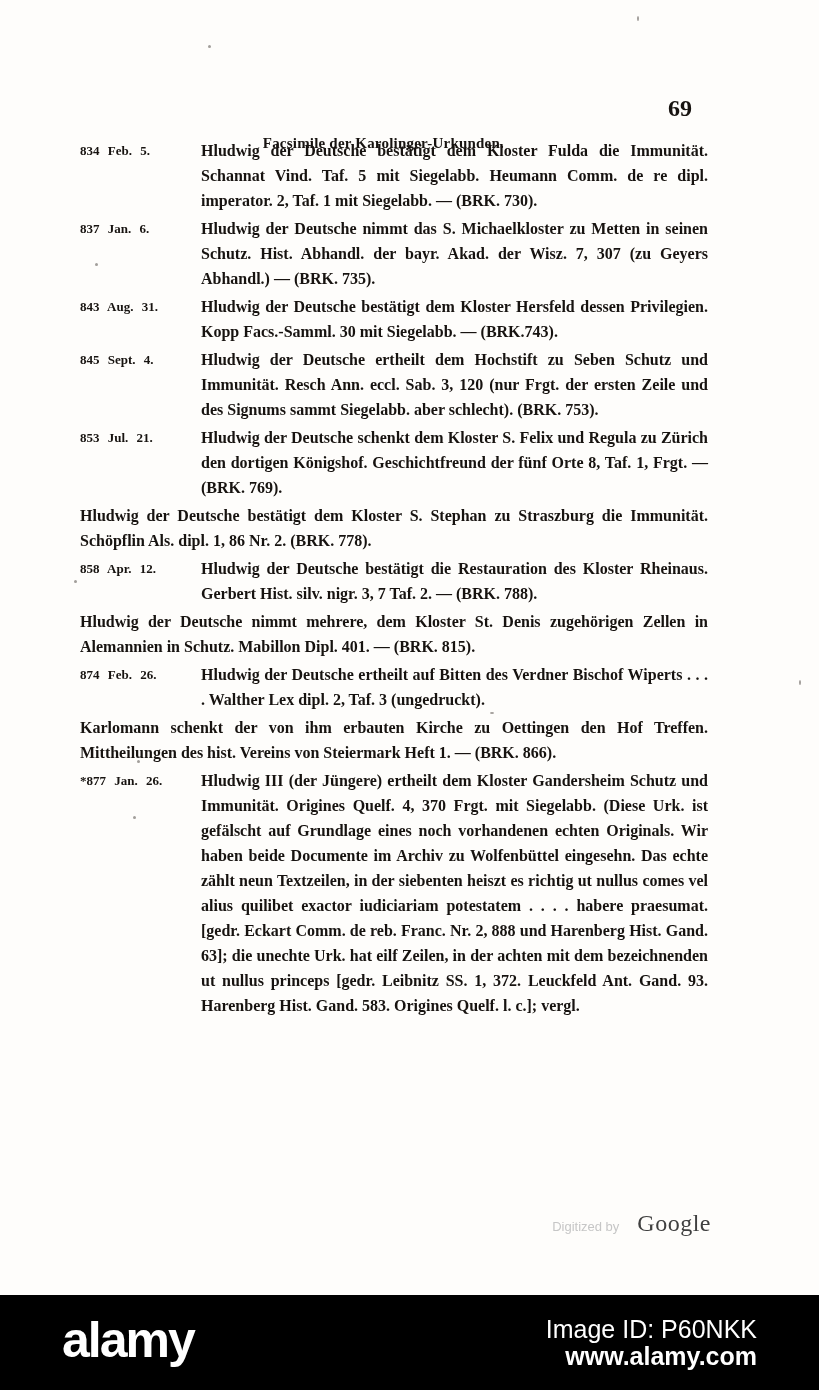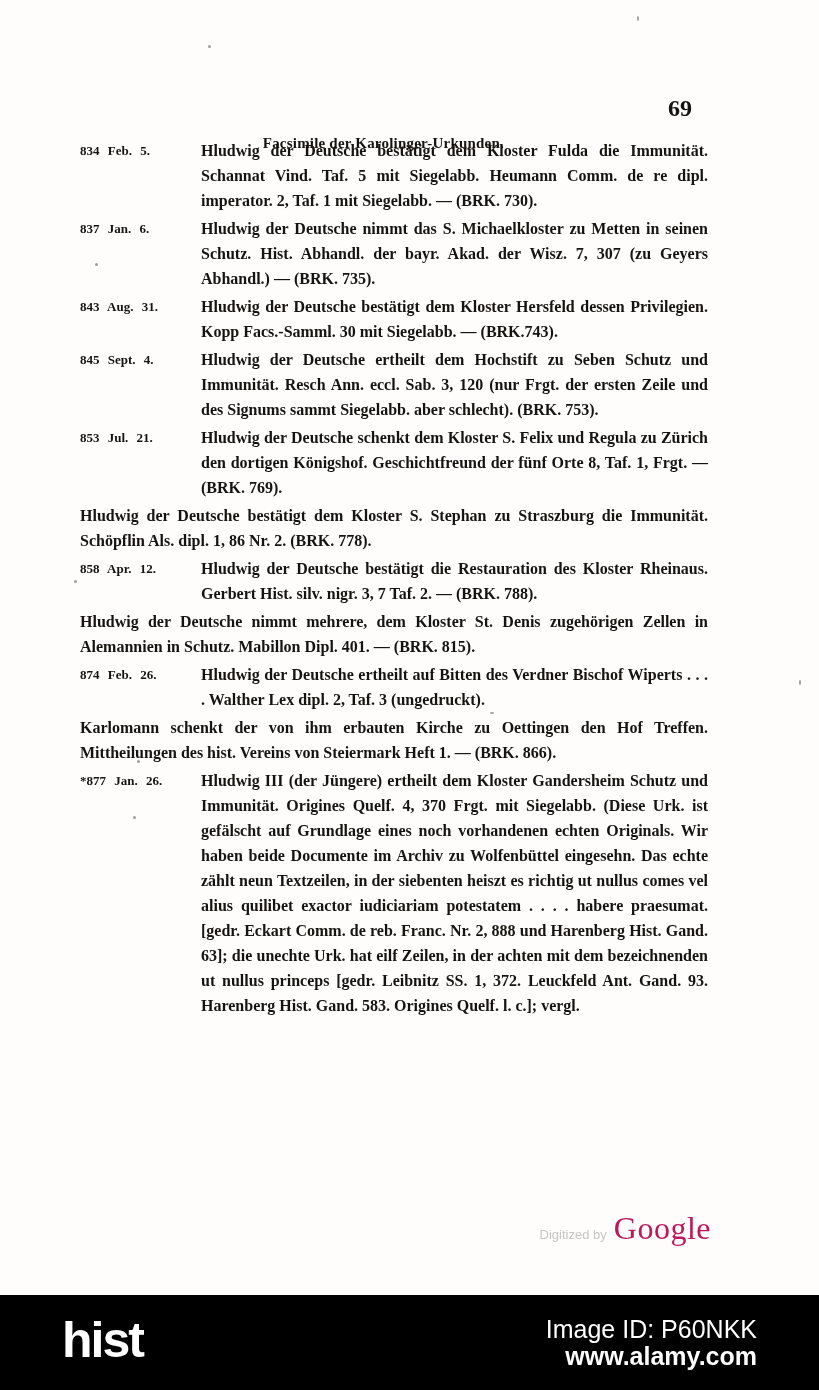--- a/index.html
+++ b/index.html
@@ -25,23 +25,23 @@
   .entry { display: flex; margin-bottom: 3px; }
   .entry .date {
     flex: 0 0 121px; font-weight: bold; font-size: 13px; line-height: 25px;
     word-spacing: 5px; white-space: nowrap;
   }
   .entry .text {
     flex: 1; font-weight: bold; font-size: 16px; line-height: 25px;
     text-align: justify;
   }
   .speck { position: absolute; background: #55504a; border-radius: 50%; opacity: .55; }
-  .gwm { position: absolute; top: 1210px; right: 108px; display: flex; align-items: baseline; gap: 7px; }
+  .gwm { position: absolute; top: 1210px; right: 108px; display: flex; align-items: baseline; gap: 18px; }
   .gwm-prefix { font-family: "Liberation Sans", sans-serif; font-size: 13px; color: #c6c6c6; }
-  .gwm-logo { font-family: "Liberation Serif", serif; font-size: 32px; color: #be185d; letter-spacing: .5px; }
+  .gwm-logo { font-family: "Liberation Serif", serif; font-size: 24px; color: #404040; letter-spacing: .5px; }
   .alamy-bar {
     position: absolute; left: 0; bottom: 0; width: 100%; height: 95px;
     background: #000; box-sizing: border-box;
     display: flex; align-items: center; justify-content: space-between;
     padding: 0 62px;
     font-family: "Liberation Sans", sans-serif;
   }
   .alamy-logo {
     color: #fff; font-size: 50px; font-weight: bold;
     letter-spacing: -2px; line-height: 1; padding-bottom: 6px;
@@ -113,18 +113,18 @@
   <div class="speck" style="left:490px; top:712px; width:4px; height:2px;"></div>
 
   <div class="gwm">
     <span class="gwm-prefix">Digitized by</span>
     <span class="gwm-logo">Google</span>
   </div>
 
 </div>
 
 <div class="alamy-bar">
-  <span class="alamy-logo">hist</span>
+  <span class="alamy-logo">alamy</span>
   <div class="alamy-right">
     <div>Image ID: P60NKK</div>
     <div class="alamy-url">www.alamy.com</div>
   </div>
 </div>
 
 </body></html>

